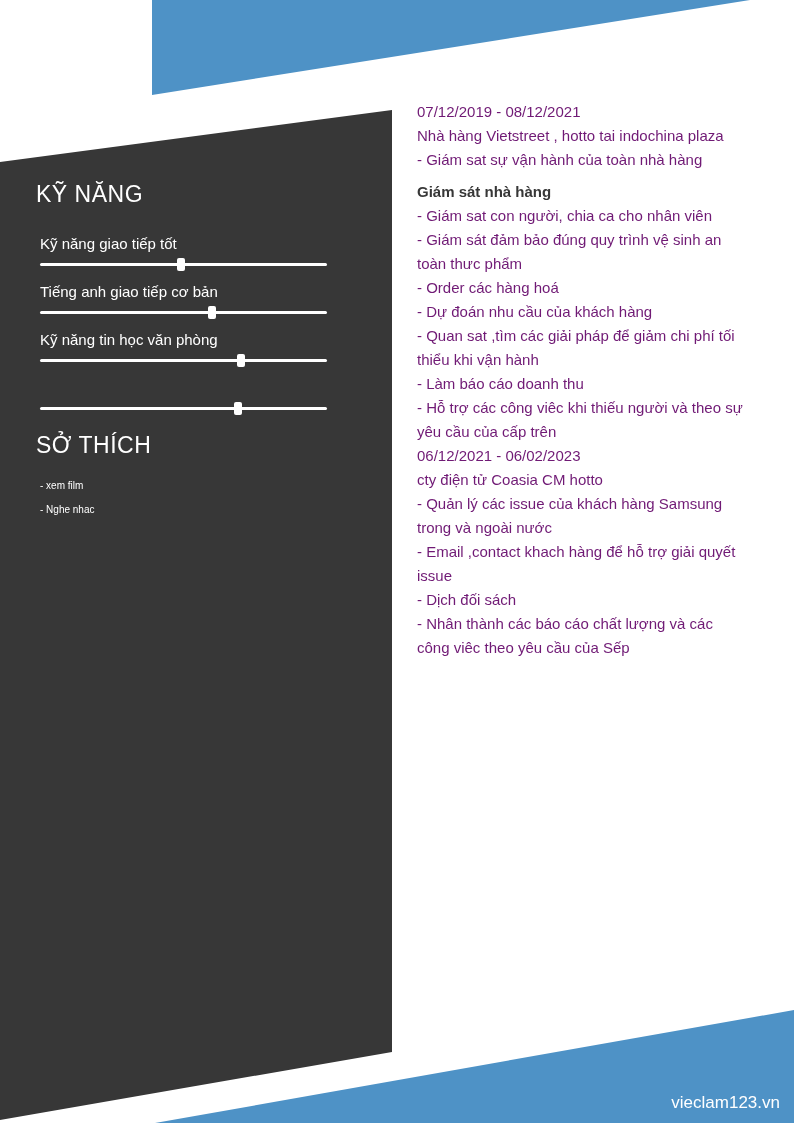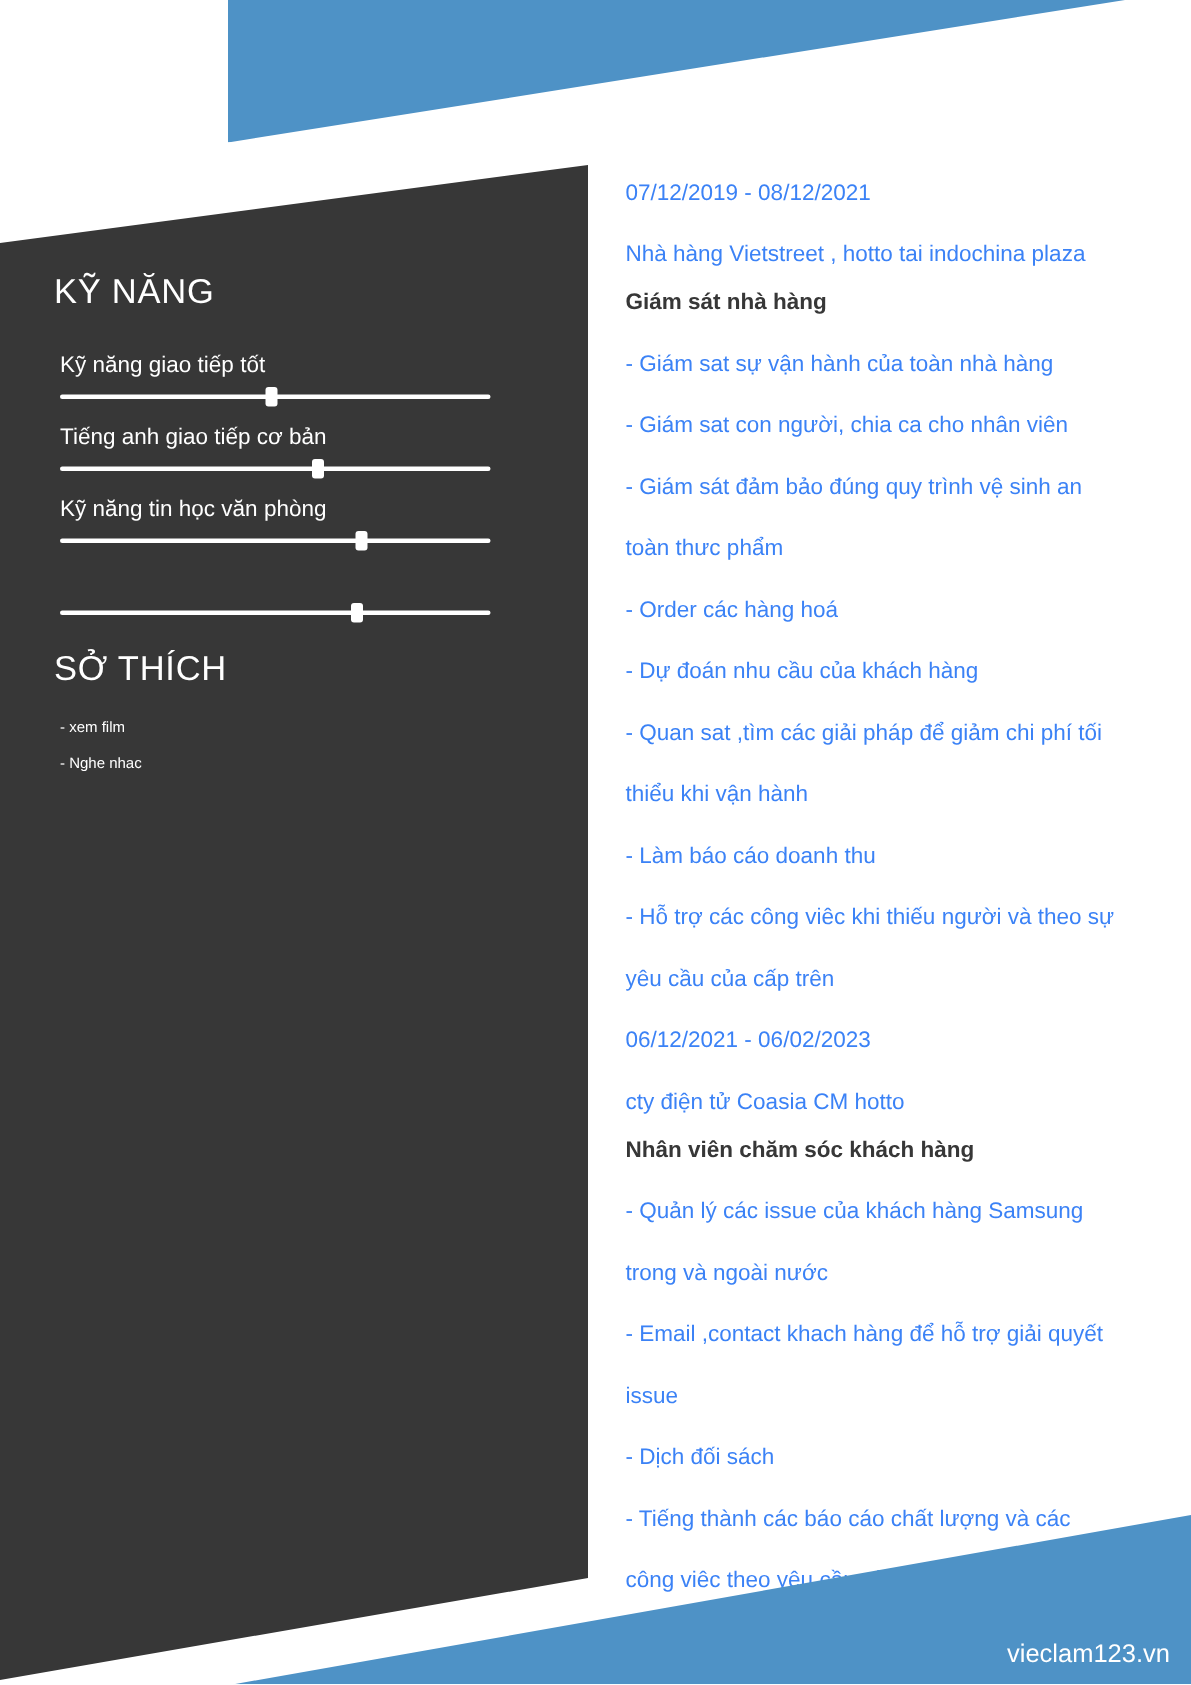--- a/index.html
+++ b/index.html
@@ -42,21 +42,21 @@
   .skill-handle{
     position:absolute;top:-5px;width:8px;height:13px;background:#fff;border-radius:2px;
   }
   .hobbies-list{position:absolute;left:40px;top:474px;}
   .hobby-line{color:#fff;font-size:10px;line-height:24px;white-space:nowrap;}
   
   .experience{
     position:absolute;left:417px;top:100px;width:370px;
   }
   .exp-line{
-    color:#3b82f6;font-size:15px;line-height:24px;height:24px;white-space:nowrap;margin-top:17px;
+    color:#701a75;font-size:15px;line-height:24px;height:24px;white-space:nowrap;
   }
   .exp-line.bold{font-weight:bold;color:#373737;}
   .exp-line.gap{margin-top:8px;}
   
   .watermark{
     position:absolute;right:14px;top:1094px;color:#fff;font-size:17px;
     line-height:18px;white-space:nowrap;
   }
 </style>
 </head>
@@ -100,41 +100,40 @@
   <div class="side-title" id="hobbies-title">SỞ THÍCH</div>
 
   <div class="hobbies-list" id="hobbies-list">
       <div class="hobby-line">- xem film</div>
       <div class="hobby-line">- Nghe nhac</div>
     </div>
 
   <div class="experience" id="experience-lines">
       <div class="exp-line">07/12/2019 - 08/12/2021</div>
       <div class="exp-line">Nhà hàng Vietstreet , hotto tai indochina plaza</div>
+      <div class="exp-line">- Giám sat sự vận hành của toàn nhà hàng</div>
       <div class="exp-line bold gap">Giám sát nhà hàng</div>
-      <div class="exp-line">- Giám sat sự vận hành của toàn nhà hàng</div>
       <div class="exp-line">- Giám sat con người, chia ca cho nhân viên</div>
       <div class="exp-line">- Giám sát đảm bảo đúng quy trình vệ sinh an</div>
       <div class="exp-line">toàn thưc phẩm</div>
       <div class="exp-line">- Order các hàng hoá</div>
       <div class="exp-line">- Dự đoán nhu cầu của khách hàng</div>
       <div class="exp-line">- Quan sat ,tìm các giải pháp để giảm chi phí tối</div>
       <div class="exp-line">thiểu khi vận hành</div>
       <div class="exp-line">- Làm báo cáo doanh thu</div>
       <div class="exp-line">- Hỗ trợ các công viêc khi thiếu người và theo sự</div>
       <div class="exp-line">yêu cầu của cấp trên</div>
       <div class="exp-line">06/12/2021 - 06/02/2023</div>
       <div class="exp-line">cty điện tử Coasia CM hotto</div>
-      <div class="exp-line bold gap">Nhân viên chăm sóc khách hàng</div>
       <div class="exp-line">- Quản lý các issue của khách hàng Samsung</div>
       <div class="exp-line">trong và ngoài nước</div>
       <div class="exp-line">- Email ,contact khach hàng để hỗ trợ giải quyết</div>
       <div class="exp-line">issue</div>
       <div class="exp-line">- Dịch đối sách</div>
-      <div class="exp-line">- Tiếng thành các báo cáo chất lượng và các</div>
+      <div class="exp-line">- Nhân thành các báo cáo chất lượng và các</div>
       <div class="exp-line">công viêc theo yêu cầu của Sếp</div>
     </div>
 
   <div class="bottom-accent"></div>
 
   <div class="watermark">vieclam123.vn</div>
 
 </div>
 
 </body></html>

